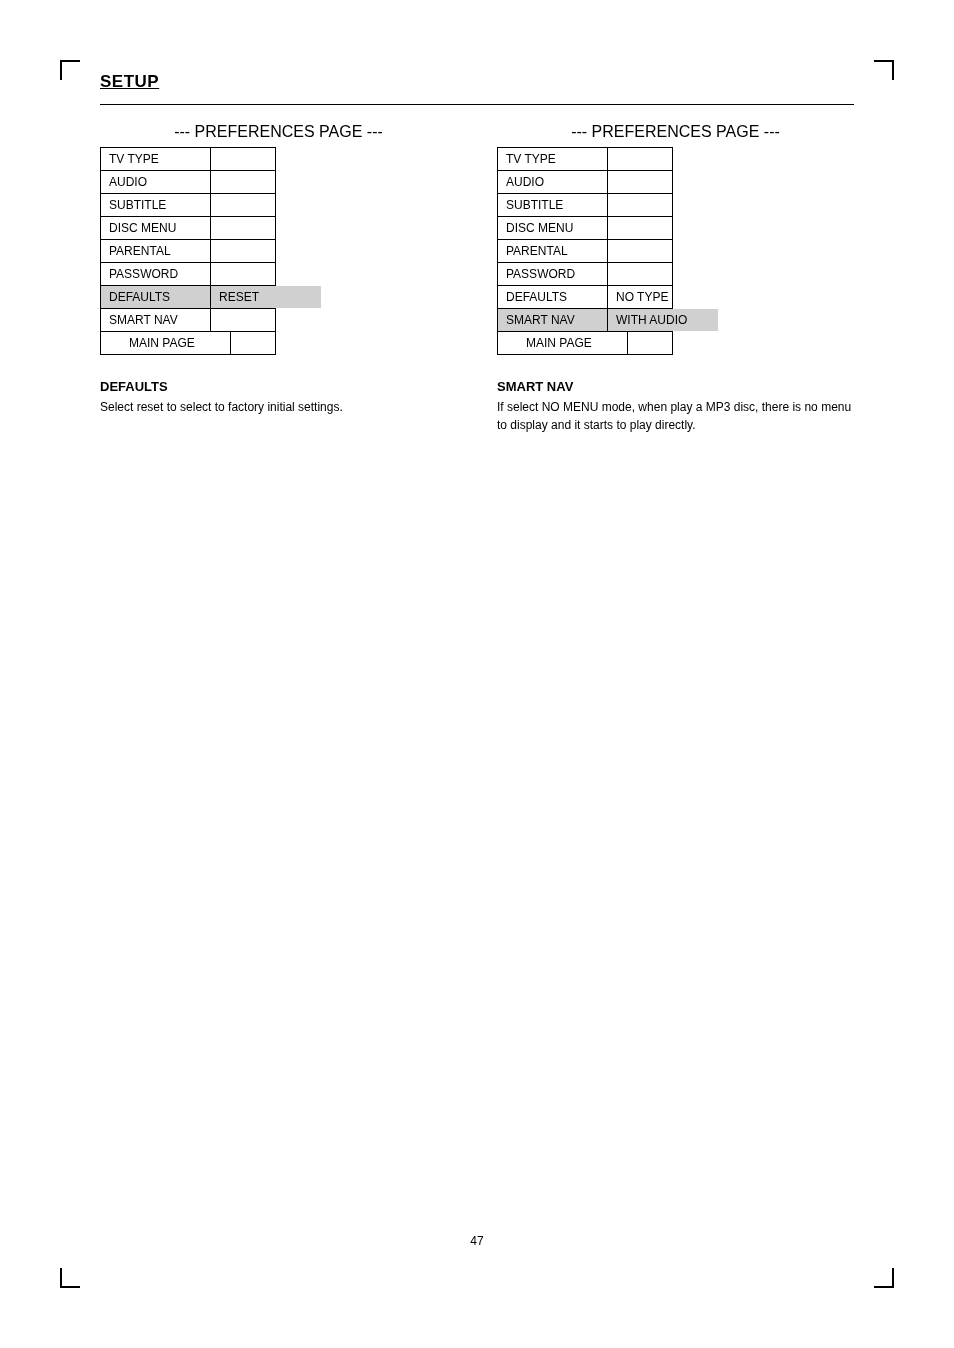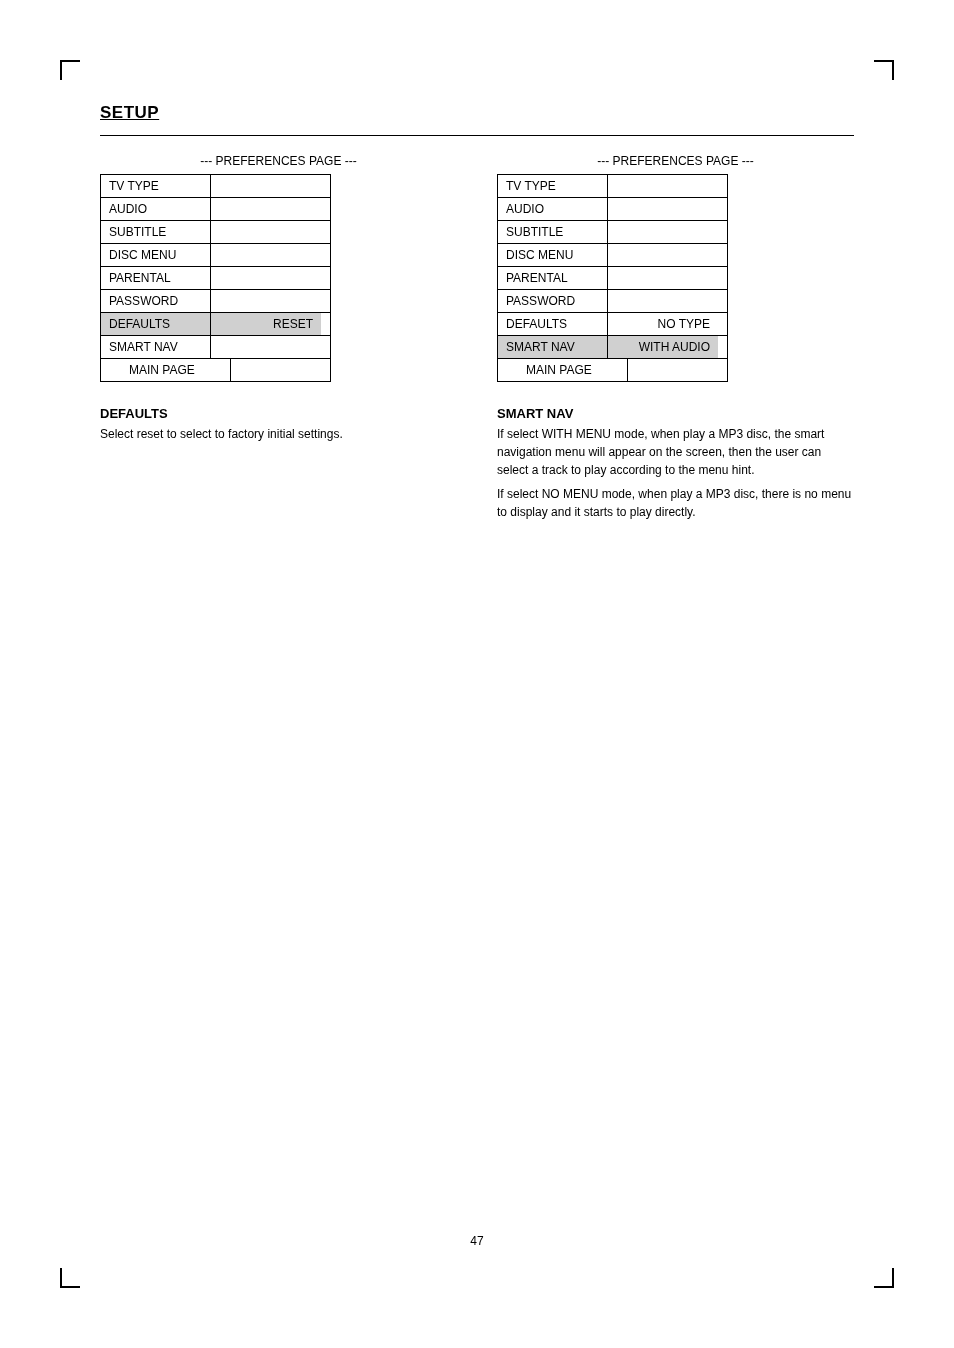--- a/index.html
+++ b/index.html
@@ -20,21 +20,21 @@
       height: 20px;
       border-color: #000;
       border-style: solid;
     }
     .corner-tl { top: 60px; left: 60px; border-width: 2px 0 0 2px; }
     .corner-tr { top: 60px; right: 60px; border-width: 2px 2px 0 0; }
     .corner-bl { bottom: 60px; left: 60px; border-width: 0 0 2px 2px; }
     .corner-br { bottom: 60px; right: 60px; border-width: 0 2px 2px 0; }
 
     .page-content {
-      padding: 103px 100px 100px 100px;
+      padding: 72px 100px 100px 100px;
     }
 
     
     .setup-title {
       font-size: 17px;
       font-weight: bold;
       text-decoration: underline;
       margin-bottom: 12px;
       letter-spacing: 0.5px;
     }
@@ -52,48 +52,47 @@
       gap: 40px;
       margin-bottom: 24px;
     }
 
     .panel-col {
       flex: 1;
     }
 
     .panel-header {
       text-align: center;
-      font-size: 12px;
+      font-size: 16px;
       margin-bottom: 6px;
     }
 
     
     .menu-panel {
       border: 1.5px solid #000;
-      width: 231px;
+      width: 176px;
     }
 
     .menu-row {
       display: flex;
       border-bottom: 1px solid #000;
     }
     .menu-row:last-child {
       border-bottom: none;
       margin-left: 20px;
     }
 
     .menu-item {
       padding: 4px 8px;
       font-size: 12px;
       min-width: 110px;
       border-right: 1px solid #000;
     }
     .menu-item:last-child {
       border-right: none;
-      text-align: right;
     }
 
     .menu-item.highlighted {
       background: #d0d0d0;
     }
 
     .menu-item.no-right-border {
       border-right: none;
     }
 
@@ -234,21 +233,20 @@
 
   <div class="descriptions-row">
 
     <div class="desc-col">
       <div class="desc-title">DEFAULTS</div>
       <div class="desc-text">Select reset to select to factory initial settings.</div>
     </div>
 
     <div class="desc-col">
       <div class="desc-title">SMART NAV</div>
-      <div class="desc-text" style="margin-bottom: 6px;">If select WITH MENU mode, when play a MP3 disc, the smart navigation menu will appear on the screen, then the user can select a track to play according to the menu hint.</div>
       <div class="desc-text" style="margin-bottom: 6px;">If select NO MENU mode, when play a MP3 disc, there is no menu to display and it starts to play directly.</div>
     </div>
 
   </div>
 
 </div>
 
 <div class="page-number">47</div>
 
 </body></html>

